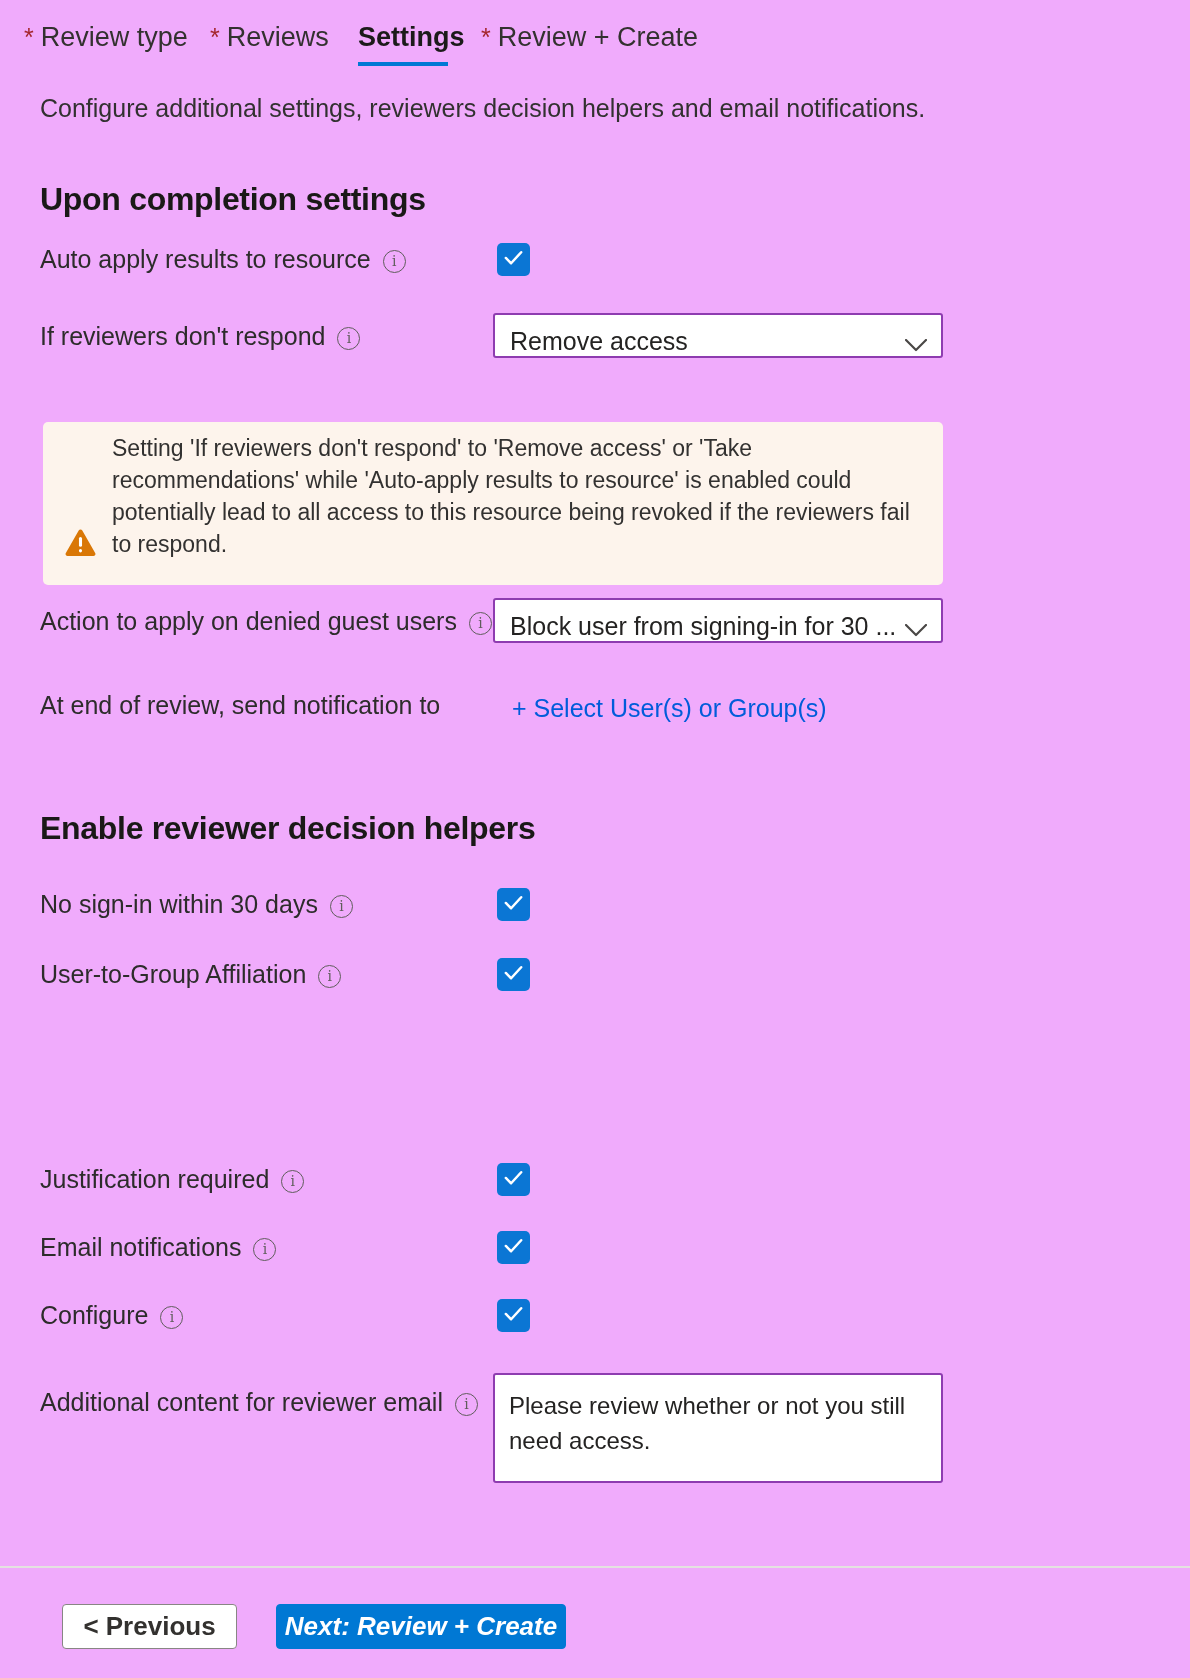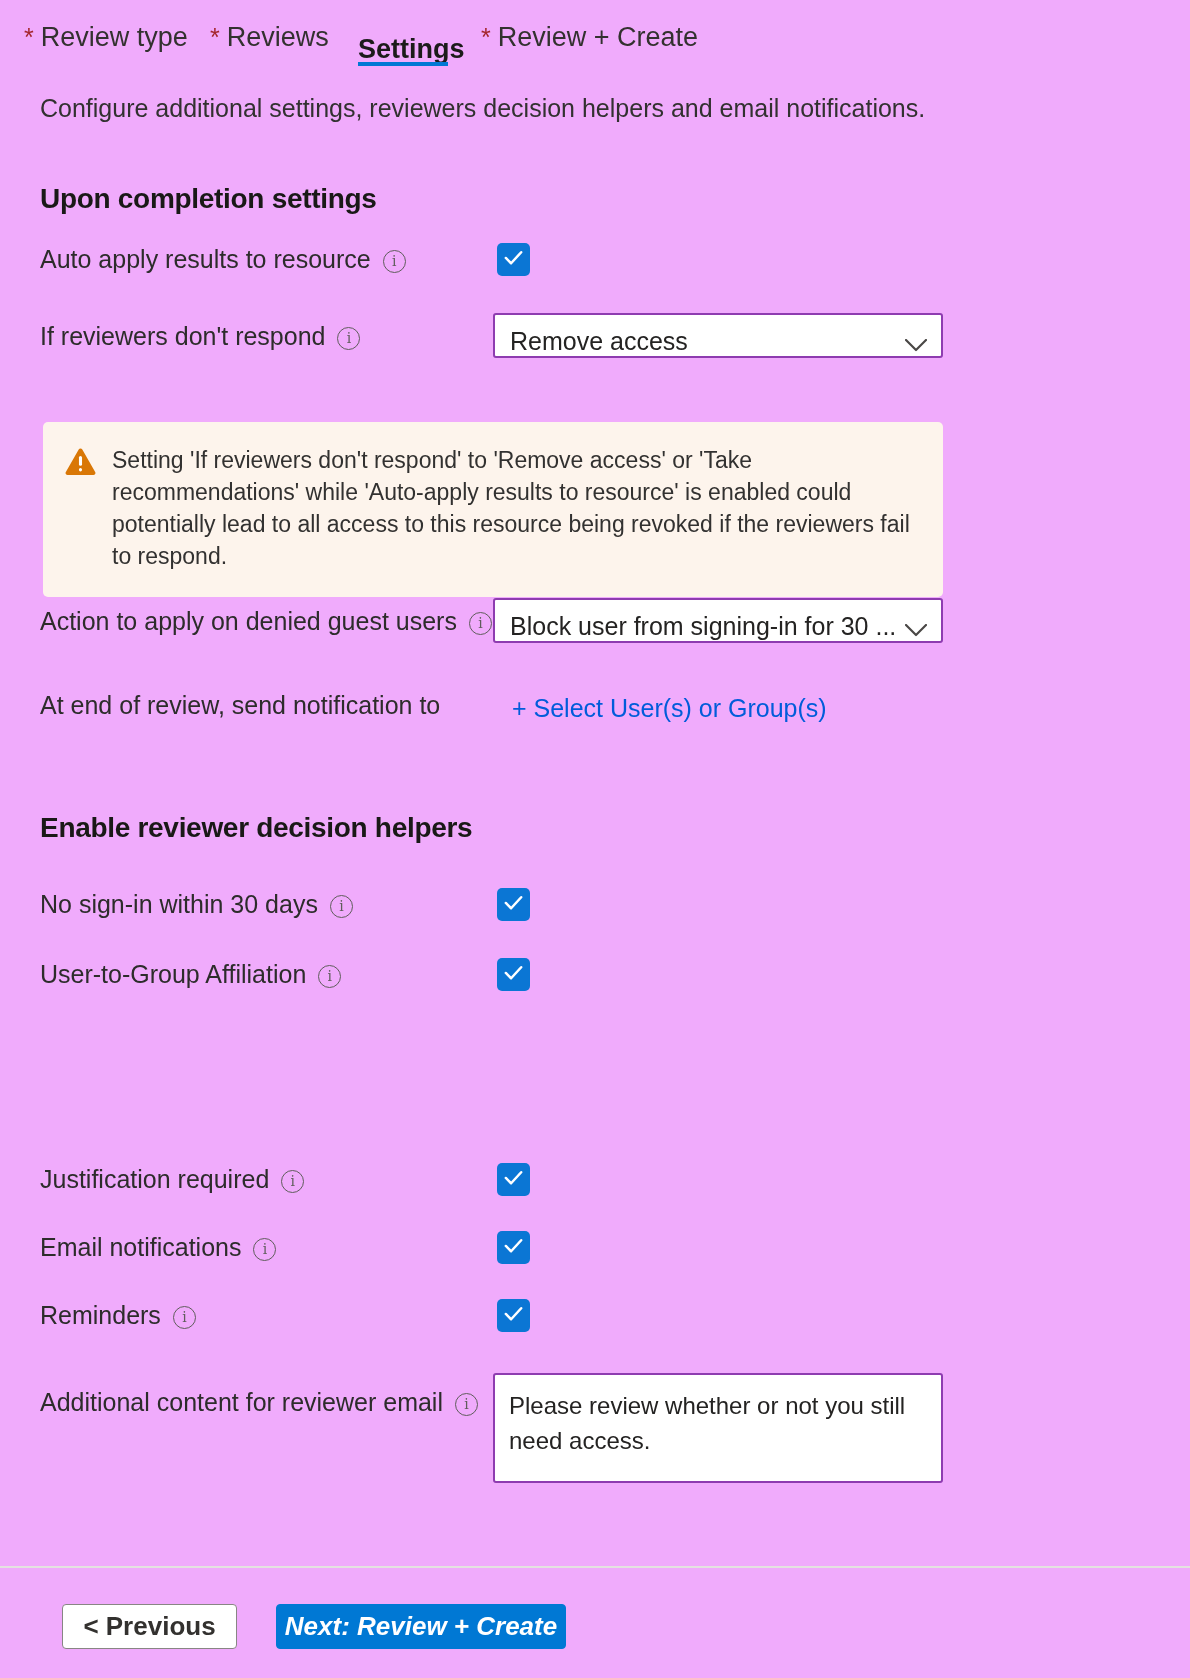--- a/index.html
+++ b/index.html
@@ -2,44 +2,44 @@
 <html><head>
 <meta charset="utf-8">
 <style>
   html,body{margin:0;padding:0;background:#ffffff;}
   .page{position:relative;width:1190px;height:1678px;background:#f0abfc;
         font-family:"Liberation Sans","DejaVu Sans",sans-serif;color:#2d2c2b;overflow:hidden;}
 
   
   .tab{position:absolute;top:20px;font-size:27px;line-height:34px;color:#33312f;white-space:nowrap;cursor:pointer;}
   .tab .ast{color:#a4262c;margin-right:7px;font-size:25px;}
-  .tab.active{font-weight:700;color:#1c1b1a;margin-top:12px;}
+  .tab.active{font-weight:700;color:#1c1b1a;}
   .tab-underline{position:absolute;top:62px;height:4px;background:#0078d4;}
 
   .subtitle{position:absolute;left:40px;top:92px;font-size:25px;line-height:32px;color:#323130;}
 
-  .heading{position:absolute;left:40px;font-size:28px;line-height:44px;font-weight:700;color:#1a1917;letter-spacing:-0.3px;}
+  .heading{position:absolute;left:40px;font-size:32px;line-height:44px;font-weight:700;color:#1a1917;letter-spacing:-0.3px;}
 
   
   .row{position:absolute;left:40px;right:0;}
   .lbl{position:absolute;left:0;top:0;font-size:25px;line-height:33px;color:#2d2c2b;white-space:nowrap;}
   .info{display:inline-block;width:21px;height:21px;border:1.5px solid #5f5d5b;border-radius:50%;
         font-size:14px;line-height:21px;text-align:center;color:#5f5d5b;vertical-align:2px;margin-left:12px;
         font-family:"DejaVu Serif",serif;cursor:pointer;}
   .checkbox{position:absolute;left:457px;top:0;width:33px;height:33px;background:#0b76d4;border-radius:5px;
             display:flex;align-items:center;justify-content:center;cursor:pointer;}
   .dropdown{position:absolute;left:453px;top:0;width:450px;height:45px;border:2px solid #8e3cb0;border-radius:3px;
             box-sizing:border-box;display:flex;align-items:flex-end;justify-content:space-between;
             padding:0 14px 0 15px;background:#fff;cursor:pointer;}
   .dropdown .dd-text{font-size:25px;color:#242322;white-space:nowrap;overflow:hidden;flex:1;}
   .dropdown svg{flex:none;margin-left:8px;}
 
   
   .warnbox{position:absolute;left:43px;top:422px;width:900px;box-sizing:border-box;background:#fdf4ec;
-           border-radius:5px;padding:22px 28px 25px 22px;display:flex;align-items:flex-start;}
+           border-radius:5px;padding:10px 28px 25px 22px;display:flex;align-items:flex-end;}
   .warnbox .wicon{flex:none;margin:4px 16px 0 0;}
   .warnbox .wtext{font-size:23px;line-height:32px;color:#323130;max-width:812px;}
 
   .link{position:absolute;left:472px;top:0;font-size:25px;color:#015cda;white-space:nowrap;cursor:pointer;}
 
   
   .textarea{position:absolute;left:453px;top:0;width:450px;height:110px;border:2px solid #8e3cb0;border-radius:3px;
             box-sizing:border-box;background:#fff;padding:13px 14px;font-size:24px;line-height:35px;color:#242322;cursor:text;}
 
   .divider{position:absolute;left:0;top:1566px;width:1190px;height:2px;background:#e4e2e0;}
@@ -143,21 +143,21 @@
   <div class="row" style="top:1231px">
     <span class="lbl"><span>Email notifications</span><span class="info">i</span></span>
     <div class="checkbox">
       <span><svg width="23" height="23" viewBox="0 0 24 24">
             <path d="M4 12.5 L9.5 18 L20 6.5" fill="none" stroke="#ffffff" stroke-width="2.6" stroke-linecap="round" stroke-linejoin="round"></path>
           </svg></span>
     </div>
   </div>
 
   <div class="row" style="top:1299px">
-    <span class="lbl"><span>Reminders</span><span class="info">i</span></span>
+    <span class="lbl"><span>Configure</span><span class="info">i</span></span>
     <div class="checkbox">
       <span><svg width="23" height="23" viewBox="0 0 24 24">
             <path d="M4 12.5 L9.5 18 L20 6.5" fill="none" stroke="#ffffff" stroke-width="2.6" stroke-linecap="round" stroke-linejoin="round"></path>
           </svg></span>
     </div>
   </div>
 
   <div class="row" style="top:1373px">
     <span class="lbl" style="top:13px"><span>Additional content for reviewer email</span><span class="info">i</span></span>
     <div class="textarea">Please review whether or not you still need access.</div>

